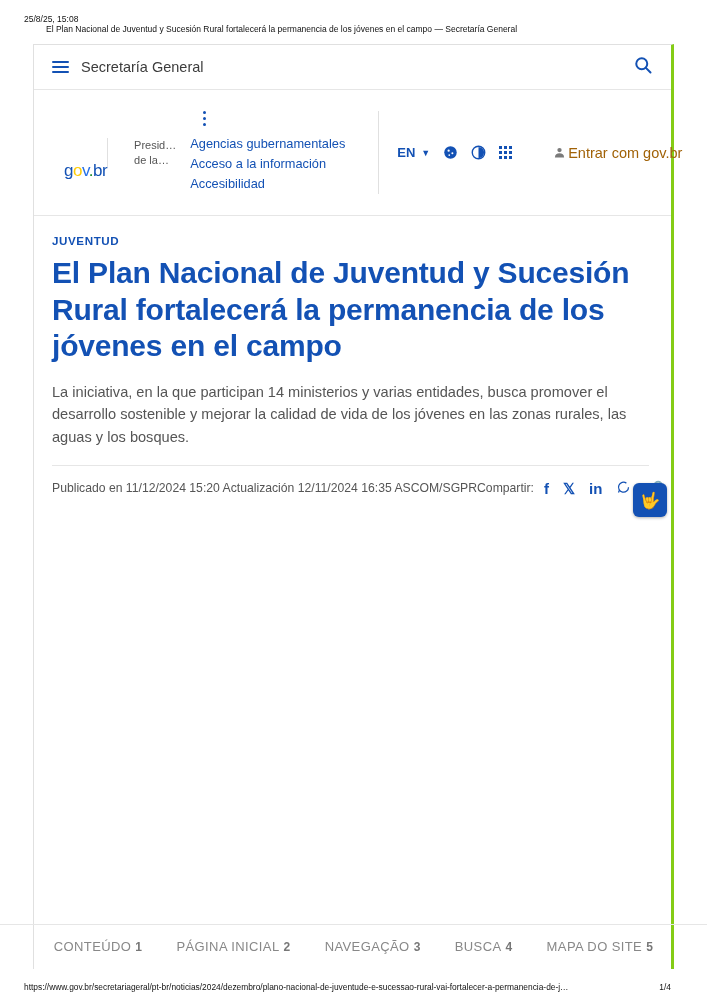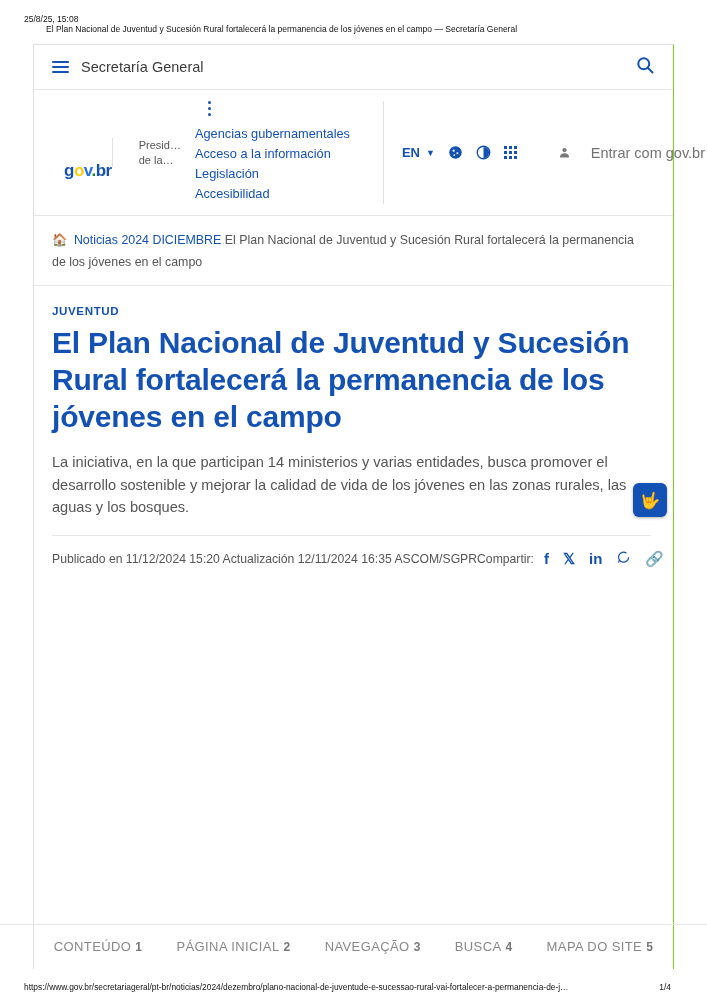--- a/index.html
+++ b/index.html
@@ -34,21 +34,21 @@
     padding-left: 22px;
     white-space: nowrap;
     overflow: hidden;
   }
 
   
   .page {
     margin: 10px 33px 0 33px;
     border-top: 1px solid #e0e0e0;
     border-left: 1px solid #e0e0e0;
-    border-right: 1px solid #84cc16;
+    border-right: 3px solid #84cc16;
     height: 925px;
     box-sizing: border-box;
     background: #fff;
   }
 
   
   .topbar {
     display: flex;
     align-items: center;
     justify-content: space-between;
@@ -91,21 +91,21 @@
   .govbar {
     display: flex;
     align-items: center;
     height: 126px;
     padding: 0 14px 0 30px;
     border-bottom: 1px solid #e6e6e6;
     box-sizing: border-box;
   }
   .gov-logo {
     font-size: 17px;
-    font-weight: bold;
+    font-weight: normal;
     letter-spacing: -0.5px;
     width: 62px;
     margin-top: 36px;
   }
   .gov-logo .g { color: #1351b4; }
   .gov-logo .o { color: #ffcd07; }
   .gov-logo .v { color: #2670e8; }
   .gov-logo .dot { color: #168821; }
   .gov-logo .br { color: #1351b4; }
 
@@ -177,25 +177,25 @@
     grid-gap: 1.7px;
   }
   .grid-icon i {
     width: 3.2px;
     height: 3.2px;
     background: #1351b4;
     display: block;
   }
   .login {
     margin-left: 28px;
-    color: #737373;
+    color: #a16207;
     font-size: 14.5px;
     display: flex;
     align-items: center;
-    gap: 20px;
+    gap: 2px;
     white-space: nowrap;
   }
 
   
   .breadcrumb {
     padding: 14px 22px 12px 18px;
     font-size: 12.4px;
     color: #555;
     line-height: 1.75;
     border-bottom: 1px solid #e6e6e6;
@@ -350,21 +350,20 @@
     </div>
     <div class="gov-presid">Presid… de la…</div>
     <div class="gov-links">
       <div class="kebab">
         <i></i>
           <i></i>
           <i></i>
       </div>
       <a href="#">Agencias gubernamentales</a>
       <a href="#">Acceso a la información</a>
-      <a href="#">Legislación</a>
       <a href="#">Accesibilidad</a>
     </div>
     <div class="gov-tools">
       <span class="lang">
         <span>EN</span>
         <span class="chev">▼</span>
       </span>
       <span class="tool-icon">
         <svg width="15" height="15" viewBox="0 0 24 24">
             <circle cx="12" cy="12" r="10" fill="#1351b4"></circle>
@@ -393,27 +392,20 @@
       <span class="login">
         <svg width="13" height="13" viewBox="0 0 24 24" fill="#7a7a7a">
             <circle cx="12" cy="7.5" r="4"></circle>
             <path d="M3.5 21c0-4.7 3.8-7.5 8.5-7.5s8.5 2.8 8.5 7.5z"></path>
           </svg>
         <span>Entrar com gov.br</span>
       </span>
     </div>
   </div>
 
-  <div class="breadcrumb">
-    <span class="home-icon">🏠</span>
-    <a href="#">Noticias</a>
-    <a href="#">2024</a>
-    <a href="#">DICIEMBRE</a>
-    <span>El Plan Nacional de Juventud y Sucesión Rural fortalecerá la permanencia de los jóvenes en el campo</span>
-  </div>
 
   <div class="article">
     <div class="kicker">JUVENTUD</div>
     <h1 class="headline">El Plan Nacional de Juventud y Sucesión Rural fortalecerá la permanencia de los jóvenes en el campo</h1>
     <p class="standfirst">La iniciativa, en la que participan 14 ministerios y varias entidades, busca promover el desarrollo sostenible y mejorar la calidad de vida de los jóvenes en las zonas rurales, las aguas y los bosques.</p>
 
     <div class="meta-row">
       <span class="meta-left">Publicado en 11/12/2024 15:20 Actualización 12/11/2024 16:35 ASCOM/SGPR</span>
       <span class="share">
         <span class="share-label">Compartir:</span>

